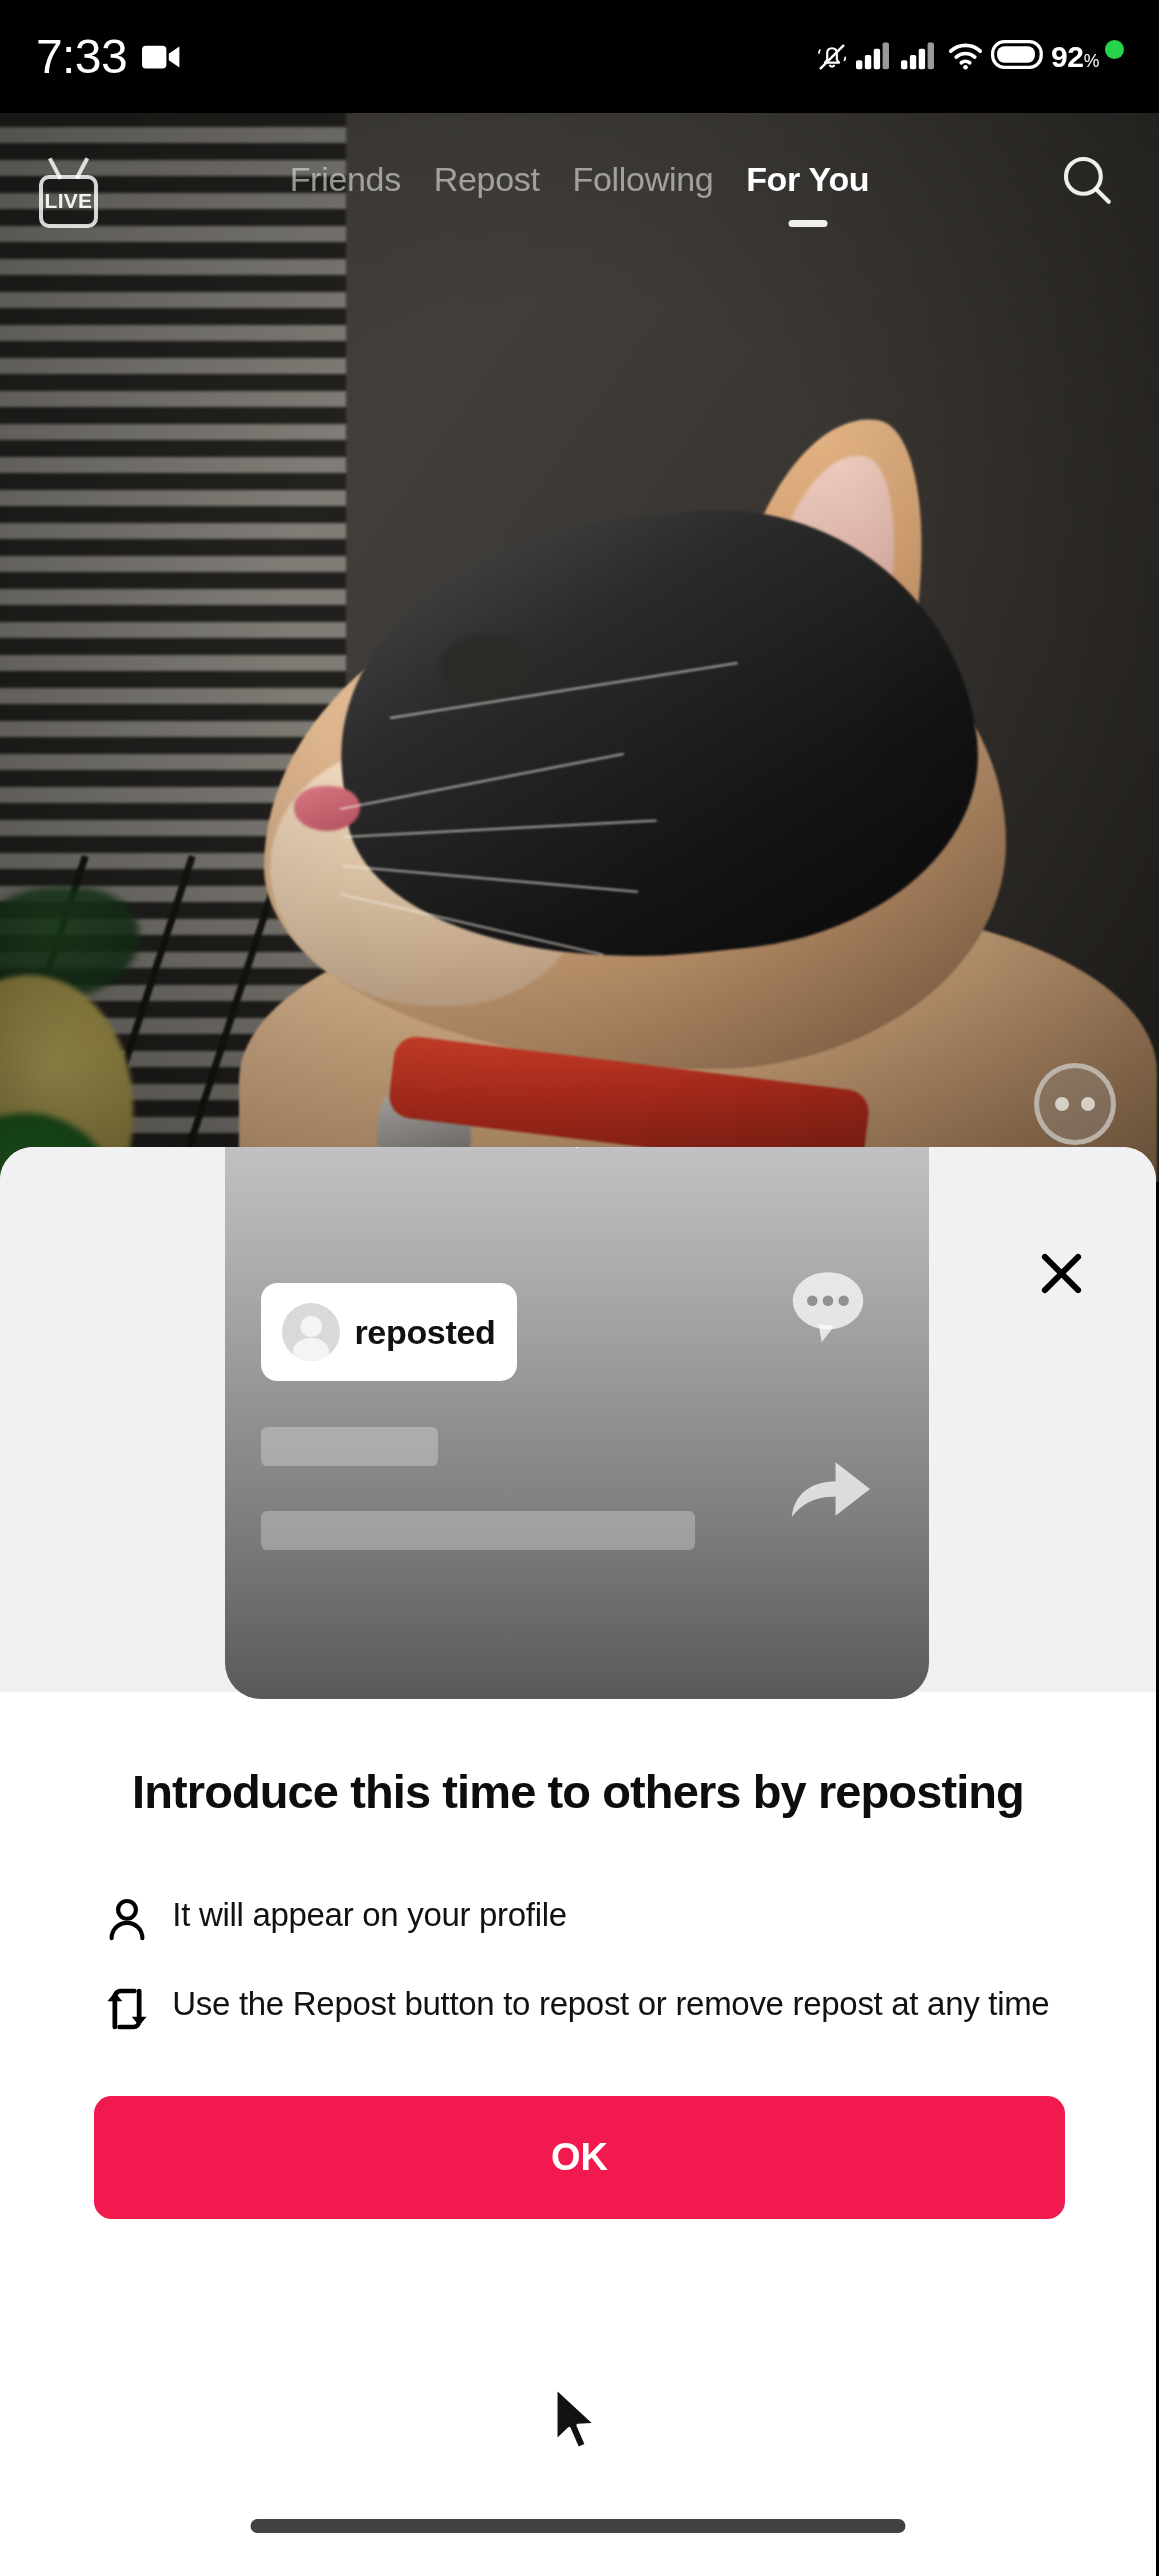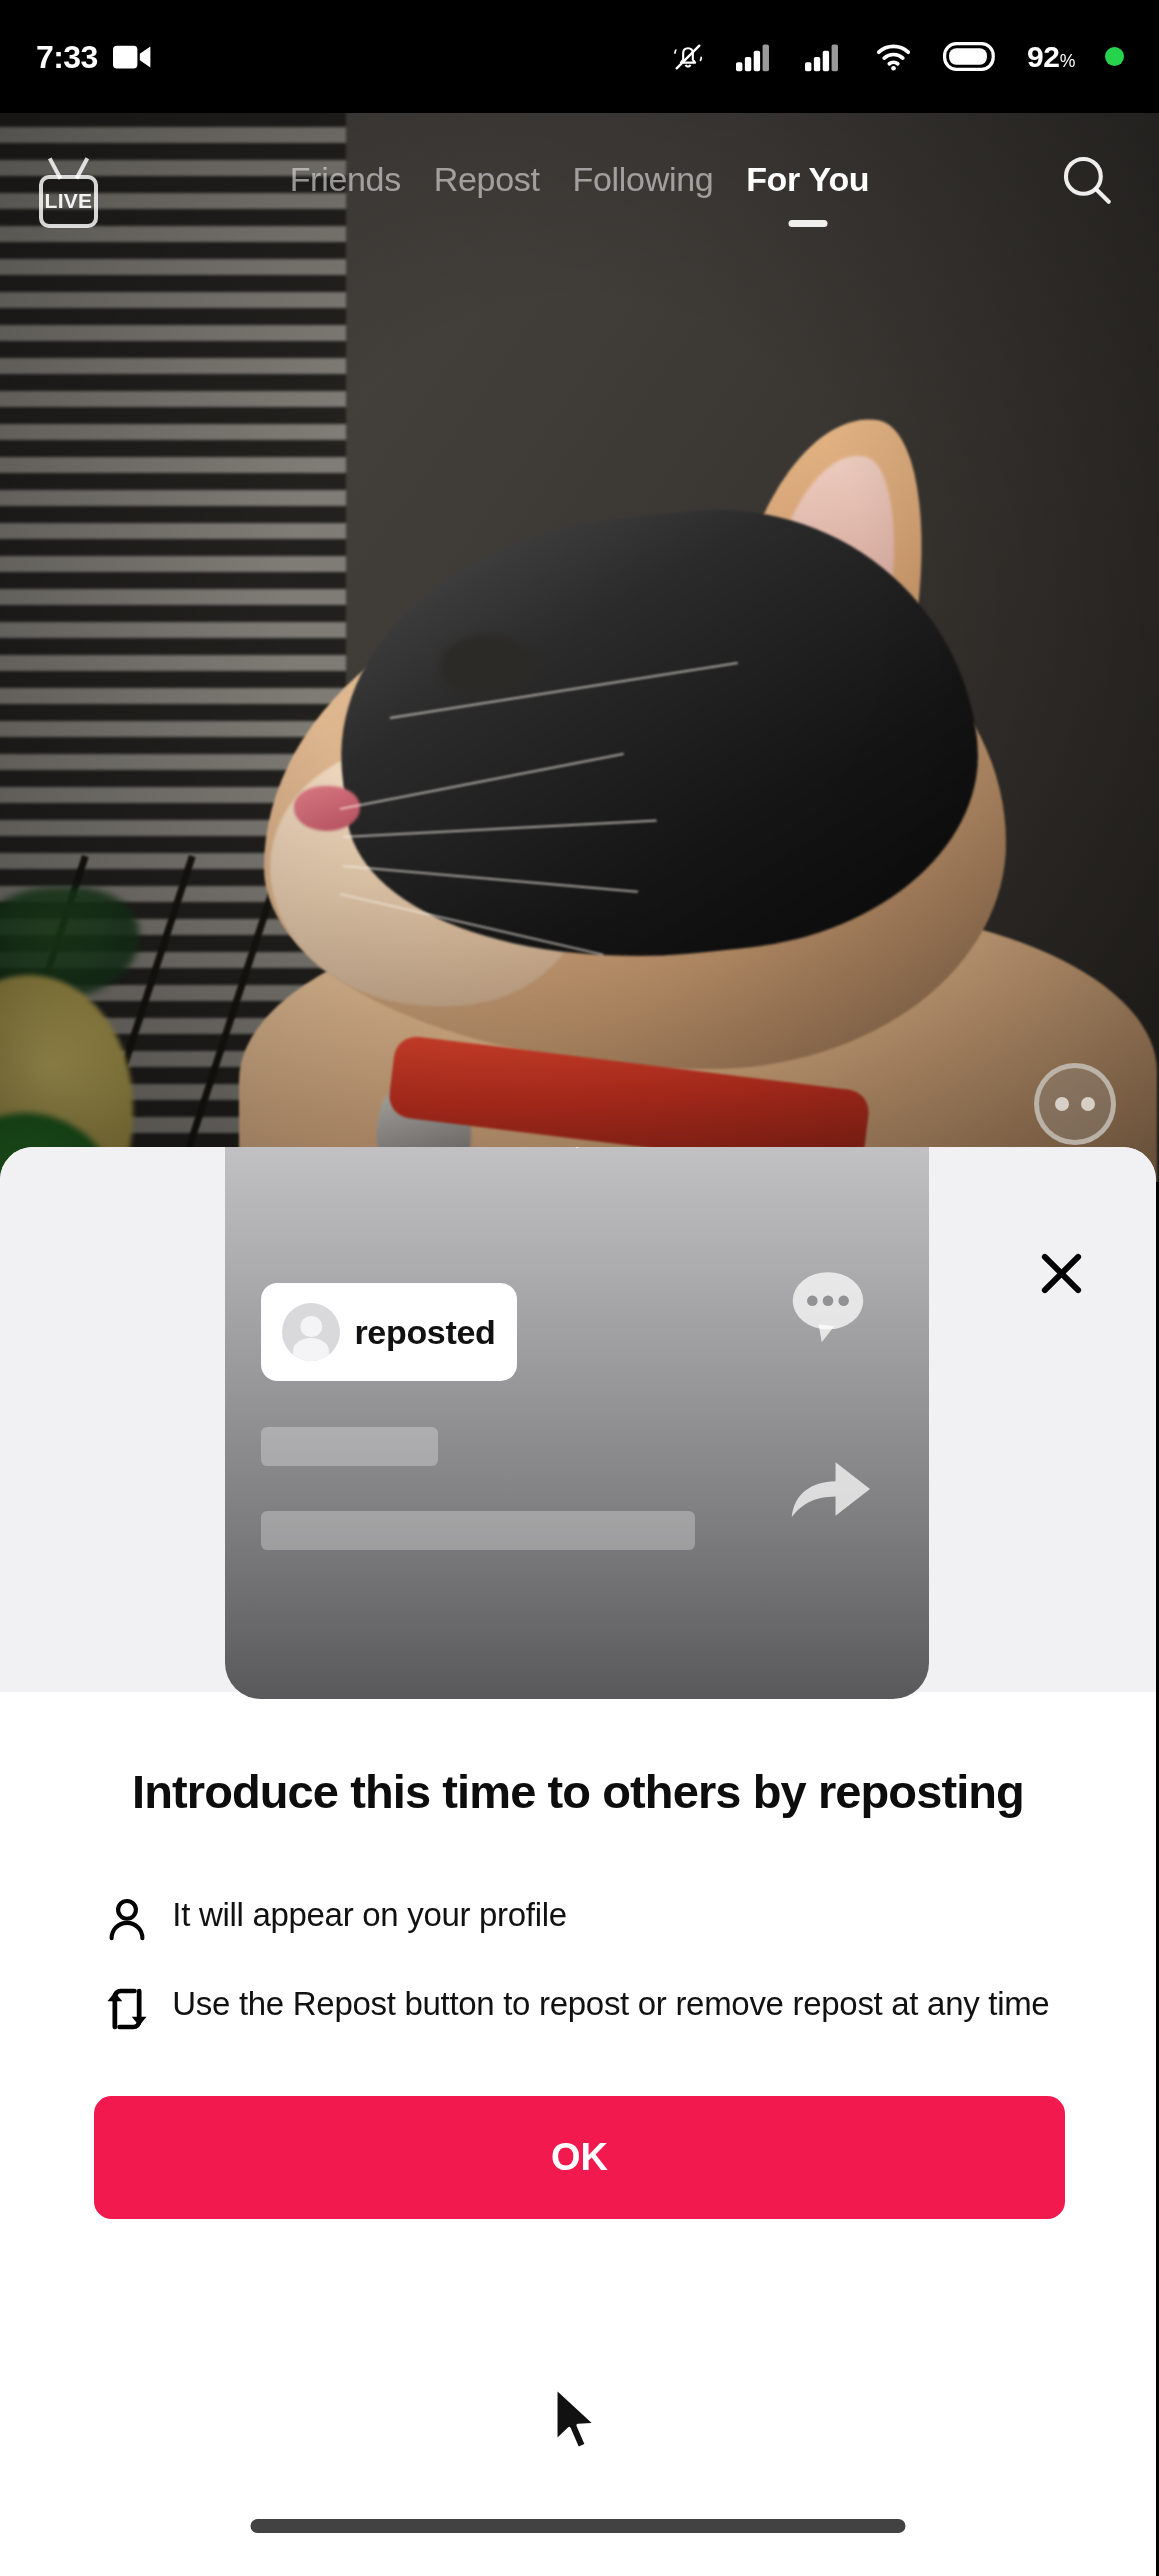--- a/index.html
+++ b/index.html
@@ -6,22 +6,22 @@
   html,body { width:1160px; height:2576px; background:#000; overflow:hidden; }
   body { font-family:"Liberation Sans", sans-serif; }
 
   #screen { position:relative; width:1160px; height:2576px; background:#000; overflow:hidden; }
 
   
   .statusbar{ position:absolute; left:0; top:0; width:1160px; height:113px;
               background:#000; display:flex; align-items:center;
               justify-content:space-between; padding:0 36px; z-index:60; }
   .sb-left{ display:flex; align-items:center; gap:15px; }
-  .sb-time{ color:#fff; font-size:32px; font-weight:700; letter-spacing:-0.6px; line-height:1; }
-  .sb-right{ display:flex; align-items:center; gap:30px; }
+  .sb-time{ color:#fff; font-size:48px; font-weight:400; letter-spacing:-0.6px; line-height:1; }
+  .sb-right{ display:flex; align-items:flex-start; gap:6px; }
   .sb-batt-pct{ color:#fff; font-size:30px; font-weight:600; letter-spacing:-0.3px; }
   .sb-batt-pct sup{ font-size:17.6px; font-weight:500; vertical-align:baseline; }
   .greendot{ width:19px; height:19px; border-radius:50%; background:#27d34d; }
 
   
   .video{ position:absolute; left:0; top:113px; width:1160px; height:1069px;
           overflow:hidden; background:#3a3834; }
   .vid-wall{ position:absolute; inset:0;
              background:linear-gradient(125deg,#4a4742 0%,#403d39 38%,#34312d 70%,#2b2824 100%); }
   .blinds{ position:absolute; left:-6.3px; top:-19px; width:352px; height:1107px;

